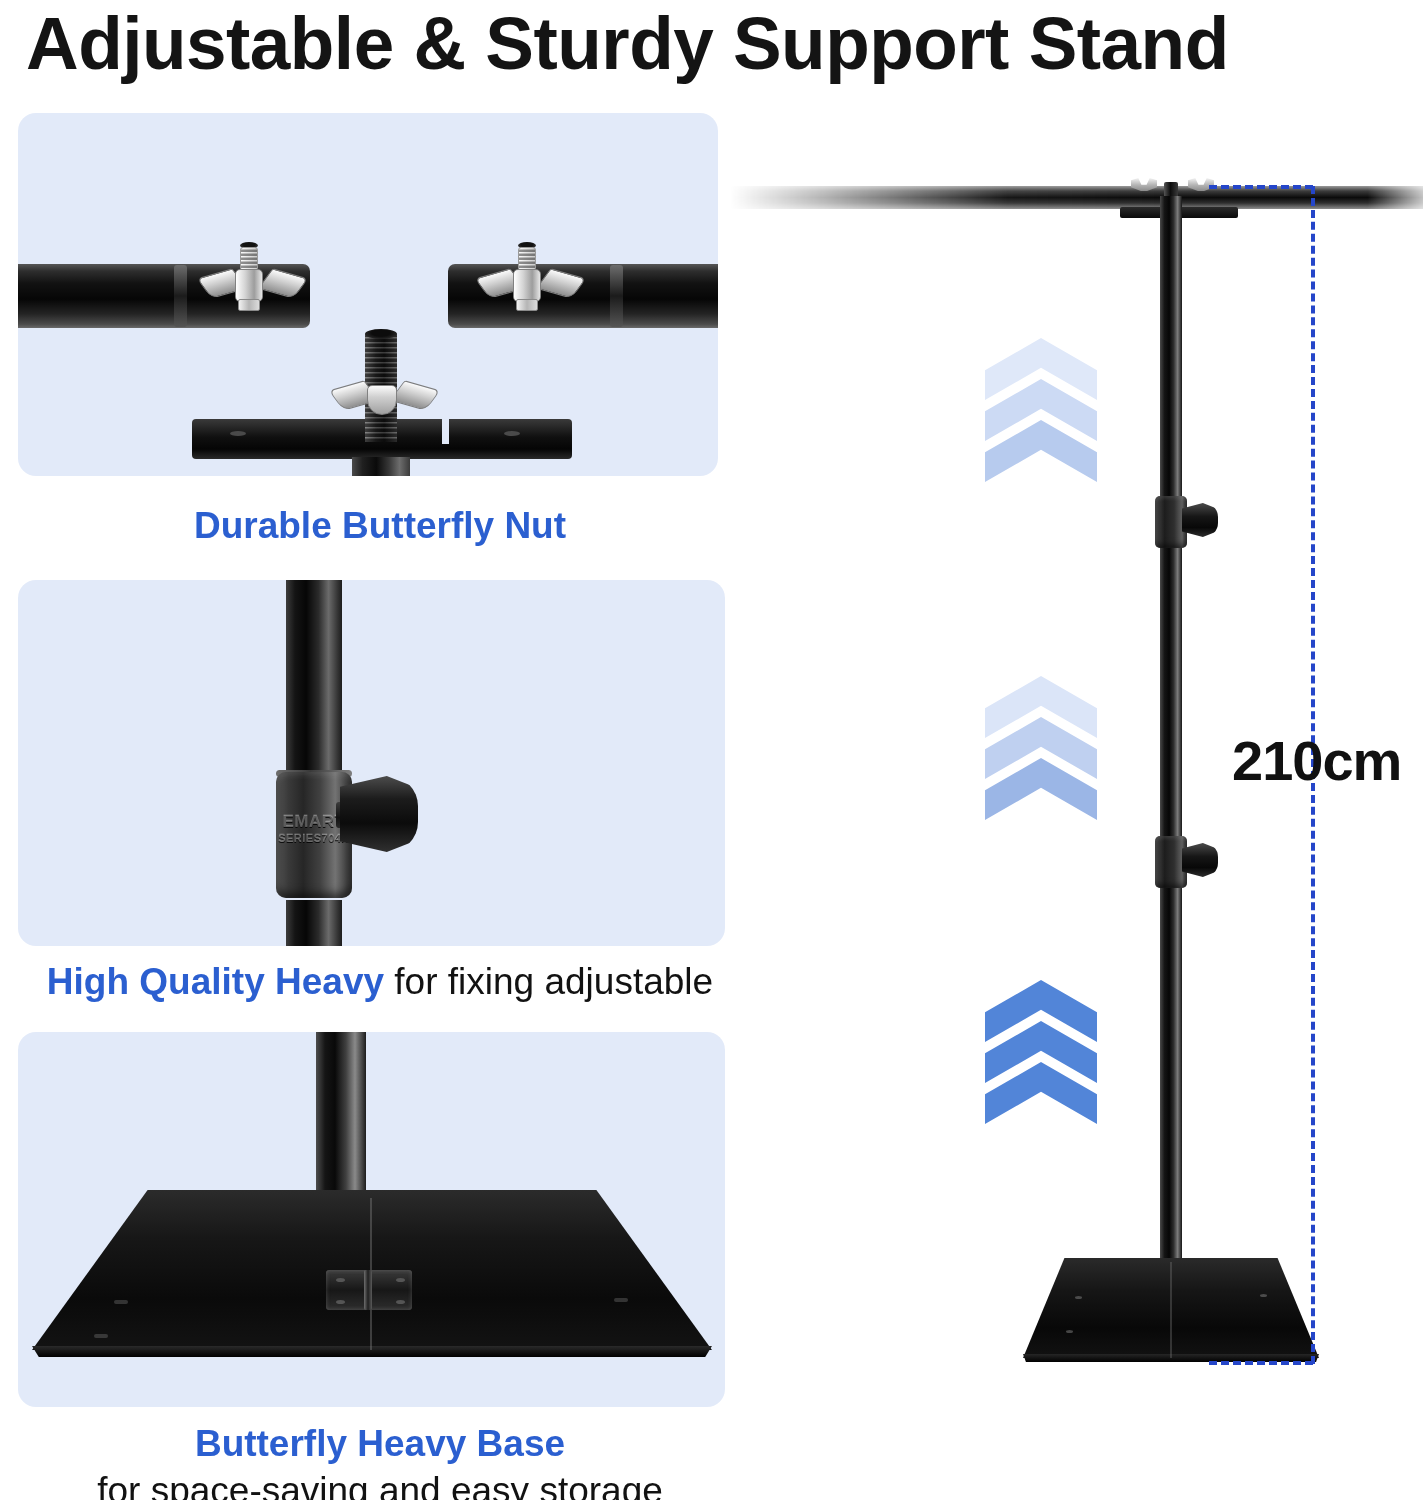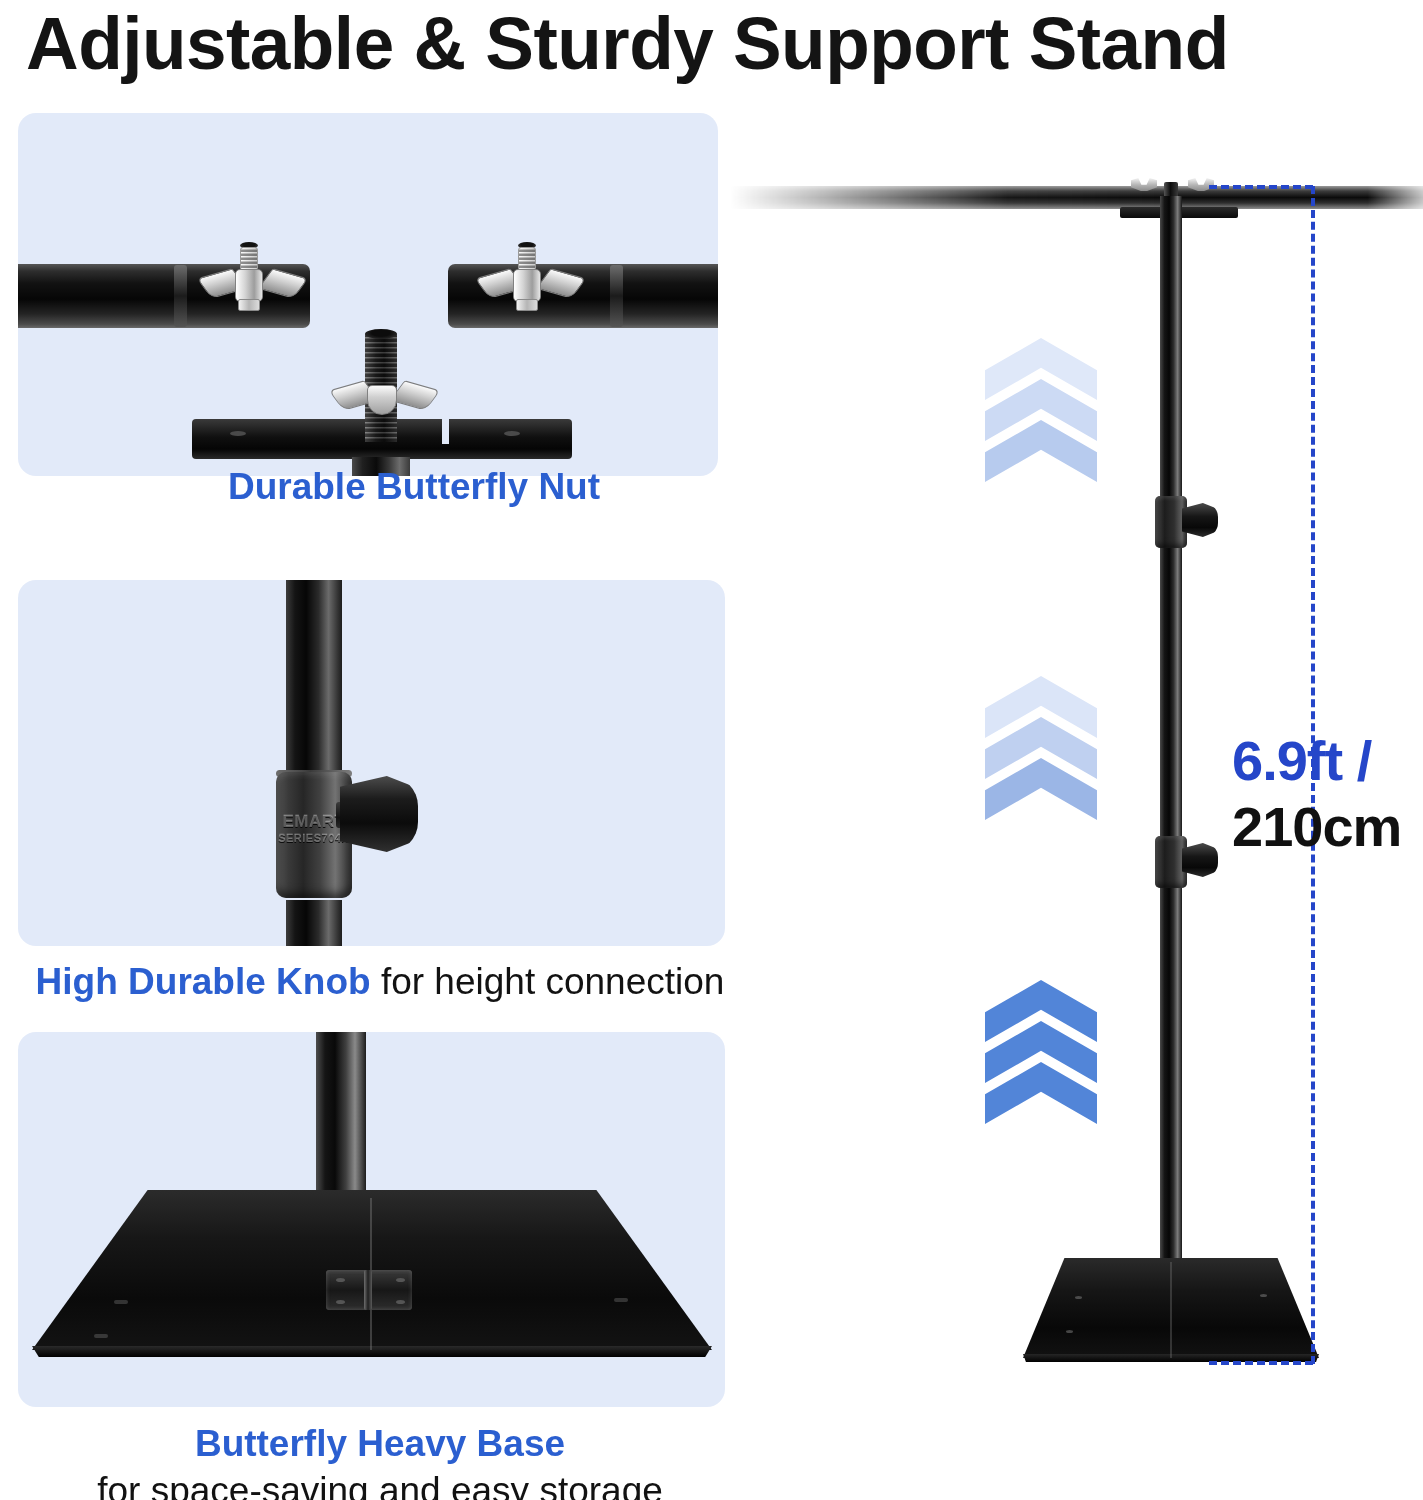--- a/index.html
+++ b/index.html
@@ -41,21 +41,21 @@
   }
   #panel-butterfly { left: 18px; top: 113px; width: 700px; height: 363px; }
   #panel-knob      { left: 18px; top: 580px; width: 707px; height: 366px; }
   #panel-base      { left: 18px; top: 1032px; width: 707px; height: 375px; }
 
   .caption-block { position: absolute; width: 760px; left: 0; text-align: center; }
   .cap-line { display: block; white-space: nowrap; }
   .cap-line .hl { color: #2b5fd0; font-weight: bold; }
   .cap-line .sub { color: #121212; font-weight: normal; }
 
-  #cap-butterfly { top: 463px; font-size: 37px; line-height: 47px; margin-left: 34px; }
+  #cap-butterfly { top: 502px; font-size: 37px; line-height: 47px; }
   #cap-knob      { top: 958px; font-size: 37px; line-height: 47px; }
   #cap-base      { top: 1420px; font-size: 37px; line-height: 47px; }
 
   
   .p1-stage { position: absolute; inset: 0; }
 
   .p1-tube {
     position: absolute;
     height: 64px;
     top: 151px;
@@ -439,21 +439,21 @@
       <div class="p2-collar" id="p2-collar-a"></div>
       <div class="p2-emb brand" id="emb-a1">EMART</div>
       <div class="p2-emb series" id="emb-a2">SERIES704N</div>
       <div class="p2-knob-shaft" id="p2-shaft-a"></div>
       <div class="p2-knob" id="p2-knob-a"></div>
 
     </div>
   </div>
 
   <div class="caption-block" id="cap-knob">
-    <span class="cap-line"><span class="hl">High Durable Knob</span><span class="sub"> for height connection</span></span>
+    <span class="cap-line"><span class="hl">High Quality Heavy</span><span class="sub"> for fixing adjustable</span></span>
   </div>
 
   <div class="panel" id="panel-base">
     <div class="p3-stage">
       <div class="p3-pole"></div>
       <div class="p3-plate"></div>
       <div class="p3-plate-edge"></div>
       <div class="p3-seam"></div>
       <div class="p3-hinge"></div>
       <div class="p3-hinge-pin"></div>
@@ -513,15 +513,14 @@
   <div class="chev" style="background:#5285d8"></div>
   <div class="chev" style="background:#5285d8"></div>
   <div class="chev" style="background:#5285d8"></div>
 </div>
 
 <div class="measure-cap" id="mcap-top"></div>
 <div class="measure-line"></div>
 <div class="measure-cap" id="mcap-bot"></div>
 
 <div class="measure-text">
-  <span class="ft">6.9ft /</span>
   <span class="cm">210cm</span>
 </div>
 
 </body></html>

